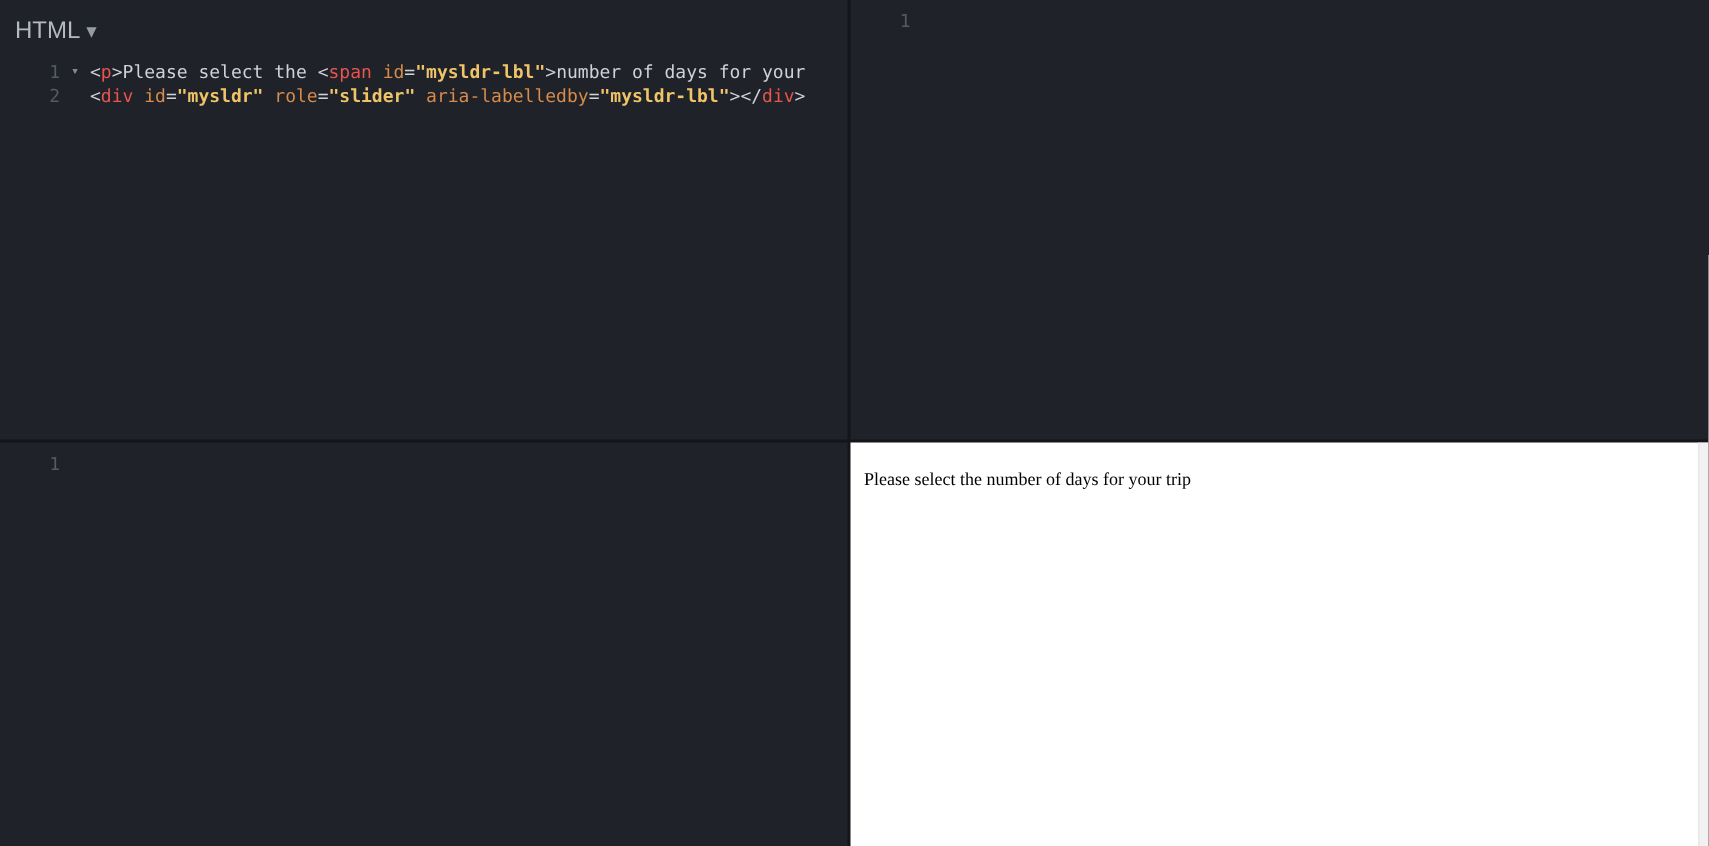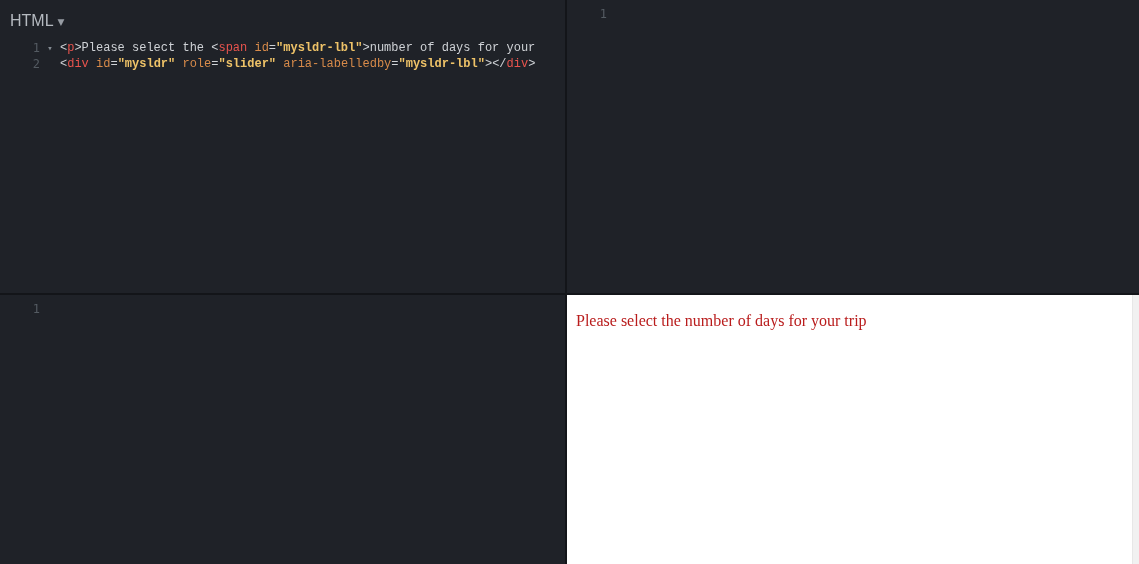--- a/index.html
+++ b/index.html
@@ -58,34 +58,33 @@
     flex: none;
     width: 20px;
     text-align: center;
     font-size: 9px;
     color: #848b93;
     line-height: 16px;
   }
   .code-text {
     white-space: pre;
     color: #cfd2d6;
-    font-family: Liberation Mono, monospace;
   }
   .tok-punct { color: #cfd2d6; }
   .tok-text  { color: #cfd2d6; }
   .tok-tag   { color: #e9544e; }
   .tok-attr  { color: #d88b4a; }
   .tok-value { color: #efc368; font-weight: bold; }
 
   .result { background: #ffffff; }
   .result-text {
     margin: 17px 16px 0 9px;
     font-family: "Liberation Serif", serif;
-    font-size: 16px;
-    color: #b91c1c;
+    font-size: 12px;
+    color: #000000;
   }
   .result-scrollbar {
     position: absolute;
     top: 0;
     right: 0;
     bottom: 0;
     width: 7px;
     background: #f1f1f1;
     border-left: 1px solid #e7e7e7;
   }

